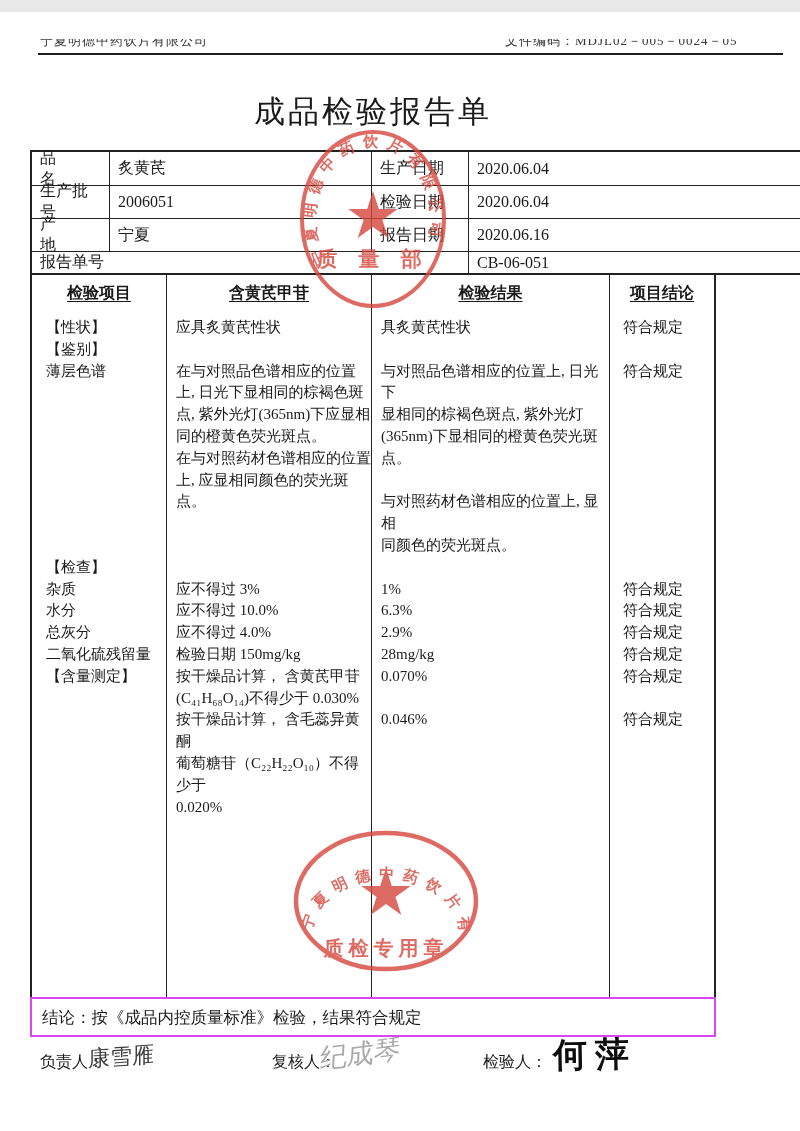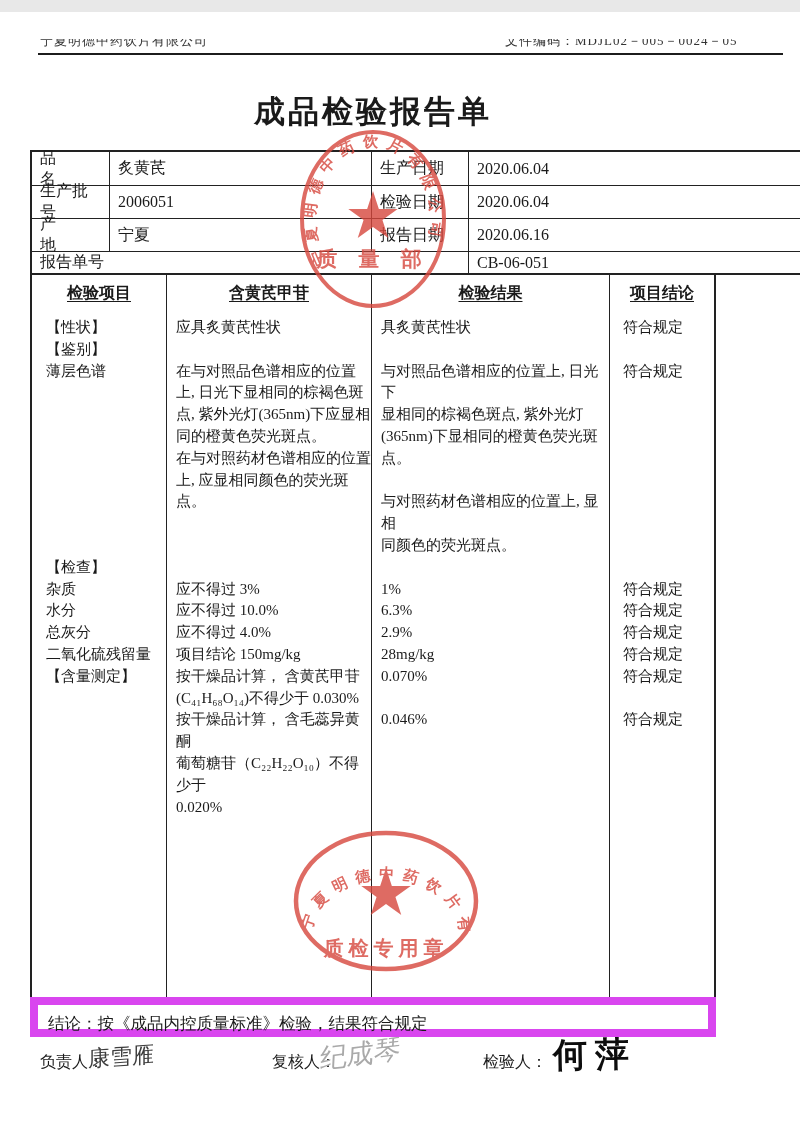--- a/index.html
+++ b/index.html
@@ -8,21 +8,21 @@
           overflow:hidden; color:#1a1a1a; }
 
   
   .clip { position:absolute; height:13px; overflow:hidden; }
   .clip span { display:block; margin-top:-5px; font-size:13px; line-height:14px; color:#333; letter-spacing:1px; }
   .hdr-left  { top:27px; left:40px;  width:300px; }
   .hdr-right { top:27px; left:505px; width:280px; }
   .hdr-rule { position:absolute; top:41px; left:38px; width:745px; height:2px; background:#1c1c1c; }
 
   .title { position:absolute; top:79px; left:30px; width:686px; text-align:center;
-           font-size:31px; font-weight:bold; letter-spacing:3px; }
+           font-size:31px; font-weight:normal; letter-spacing:3px; }
 
   
   .info { position:absolute; top:138px; left:30px; width:794px; height:125px;
           border:2px solid #222; display:grid;
           grid-template-columns:78px 262px 97px 1fr;
           grid-template-rows:33px 33px 33px 1fr;
           font-size:16px; }
   .info > div { display:flex; align-items:center; padding-left:8px; }
   .ib  { border-right:1px solid #222; }
   .it  { border-top:1px solid #222; }
@@ -40,21 +40,21 @@
   .c1 { border-right:1px solid #222; padding-left:9px; }
   .c2 { border-right:1px solid #222; padding-left:9px; }
   .c3 { padding-left:13px; }
   .th { display:flex; align-items:center; justify-content:center; padding-left:0 !important;
         font-size:16px; }
   .th span { text-decoration:underline; text-underline-offset:3px;font-weight:bold; }
   .padtop { padding-top:6px; }
 
   
   .conclusion { position:absolute; top:985px; left:30px; width:686px; height:40px;
-                border:8px solid #d946ef; font-size:16.5px; padding:8px 0 0 10px; background:transparent; }
+                border:2px solid #d946ef; font-size:16.5px; padding:8px 0 0 10px; background:transparent; }
   .sig-label { position:absolute; top:1040px; font-size:16px; }
   .sig-name  { position:absolute; font-family:"Liberation Serif","DejaVu Serif",serif; }
   .sig-owner    { top:1030px; left:88px;  font-size:22px; color:#3d3d3d; transform:rotate(-4deg) skewX(-4deg); }
   .sig-reviewer { top:1024px; left:320px; font-size:27px; color:#a9a9a9; transform:rotate(-7deg) skewX(-10deg); }
   .sig-inspector{ top:1020px; left:553px; font-size:34px; font-weight:bold; color:#0d0d0d;
                   letter-spacing:8px; transform:rotate(-1deg); }
 
   
   .stamp { position:absolute; opacity:0.8; pointer-events:none; }
   .stamp-a { top:113px; left:295px; }
@@ -141,21 +141,21 @@
     <div class="c1">应不得过 10.0%</div>
     <div class="c2">6.3%</div>
     <div class="c3">符合规定</div>
 
     <div class="c0">总灰分</div>
     <div class="c1">应不得过 4.0%</div>
     <div class="c2">2.9%</div>
     <div class="c3">符合规定</div>
 
     <div class="c0">二氧化硫残留量</div>
-    <div class="c1">项目结论 150mg/kg</div>
+    <div class="c1">检验日期 150mg/kg</div>
     <div class="c2">28mg/kg</div>
     <div class="c3">符合规定</div>
 
     <div class="c0">【含量测定】</div>
     <div class="c1">按干燥品计算， 含黄芪甲苷
 (C₄₁H₆₈O₁₄)不得少于 0.030%</div>
     <div class="c2">0.070%</div>
     <div class="c3">符合规定</div>
 
     <div class="c0"></div>

